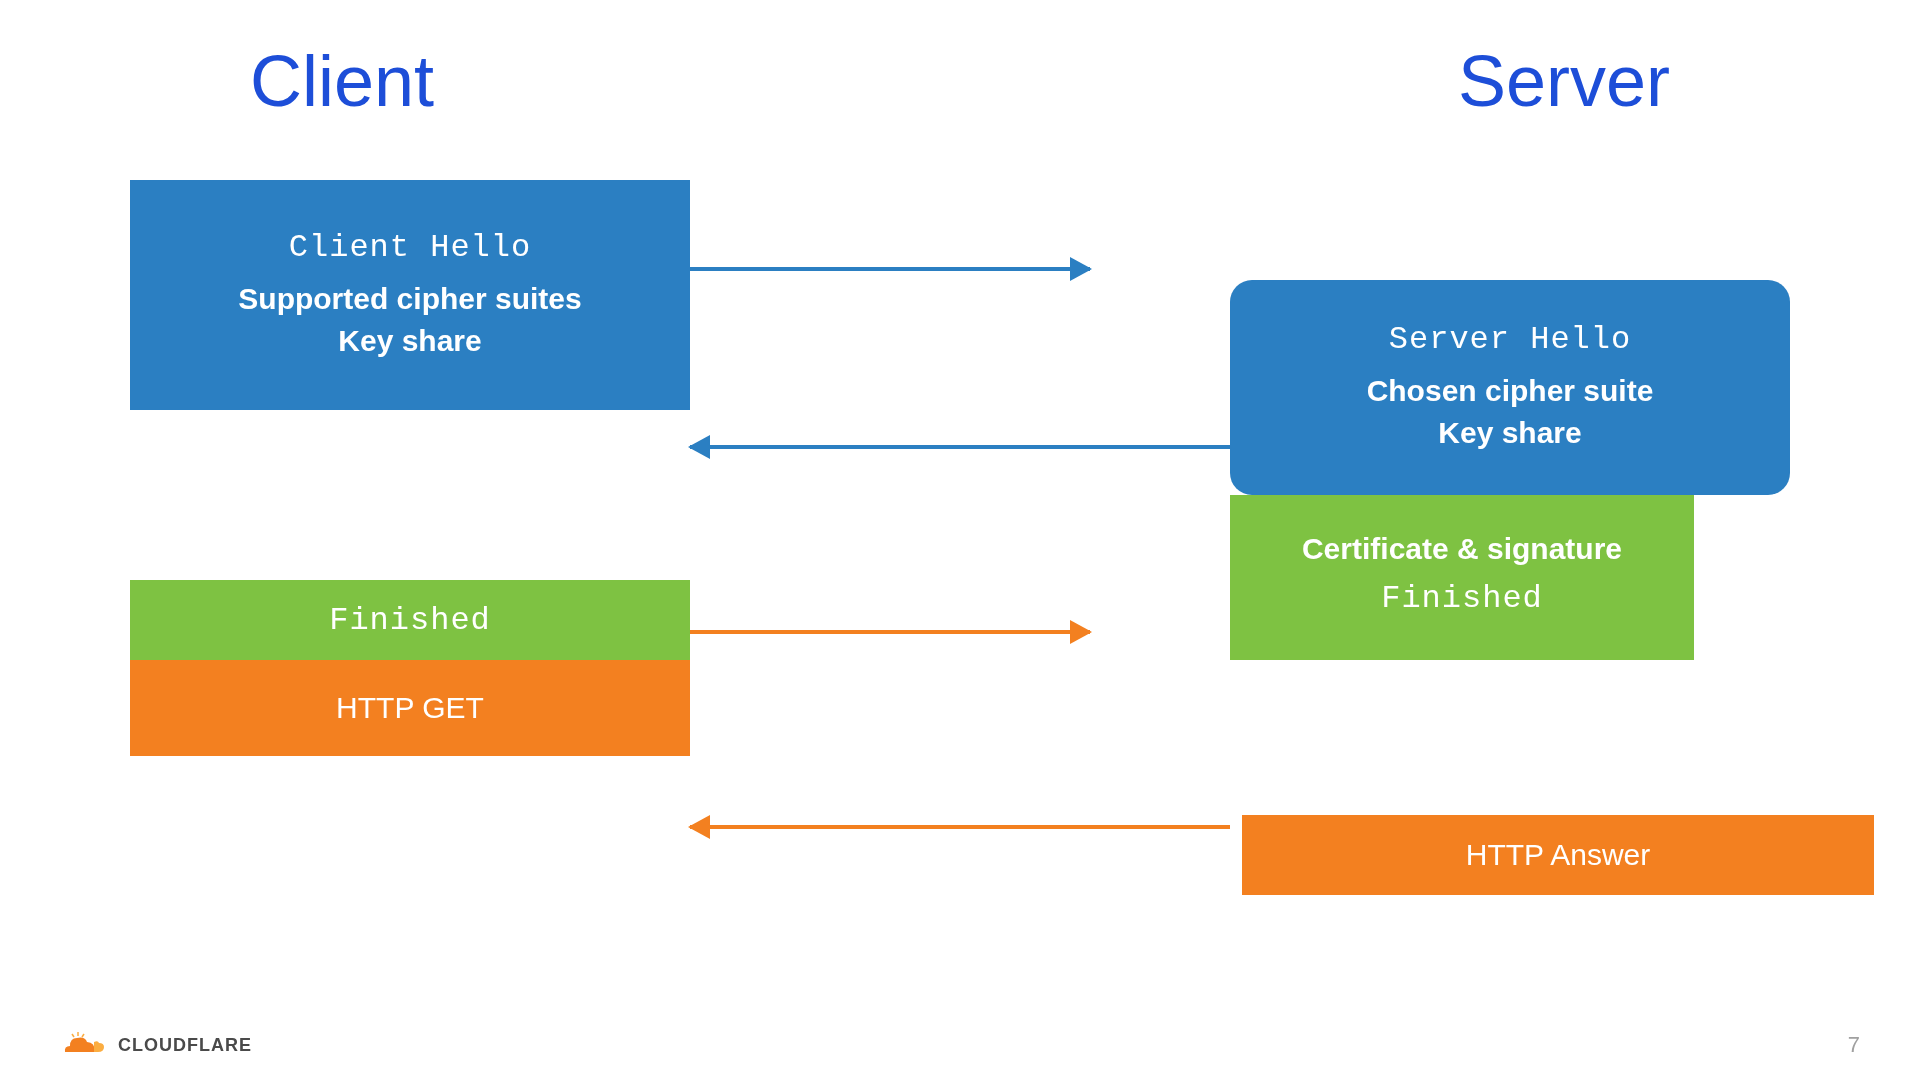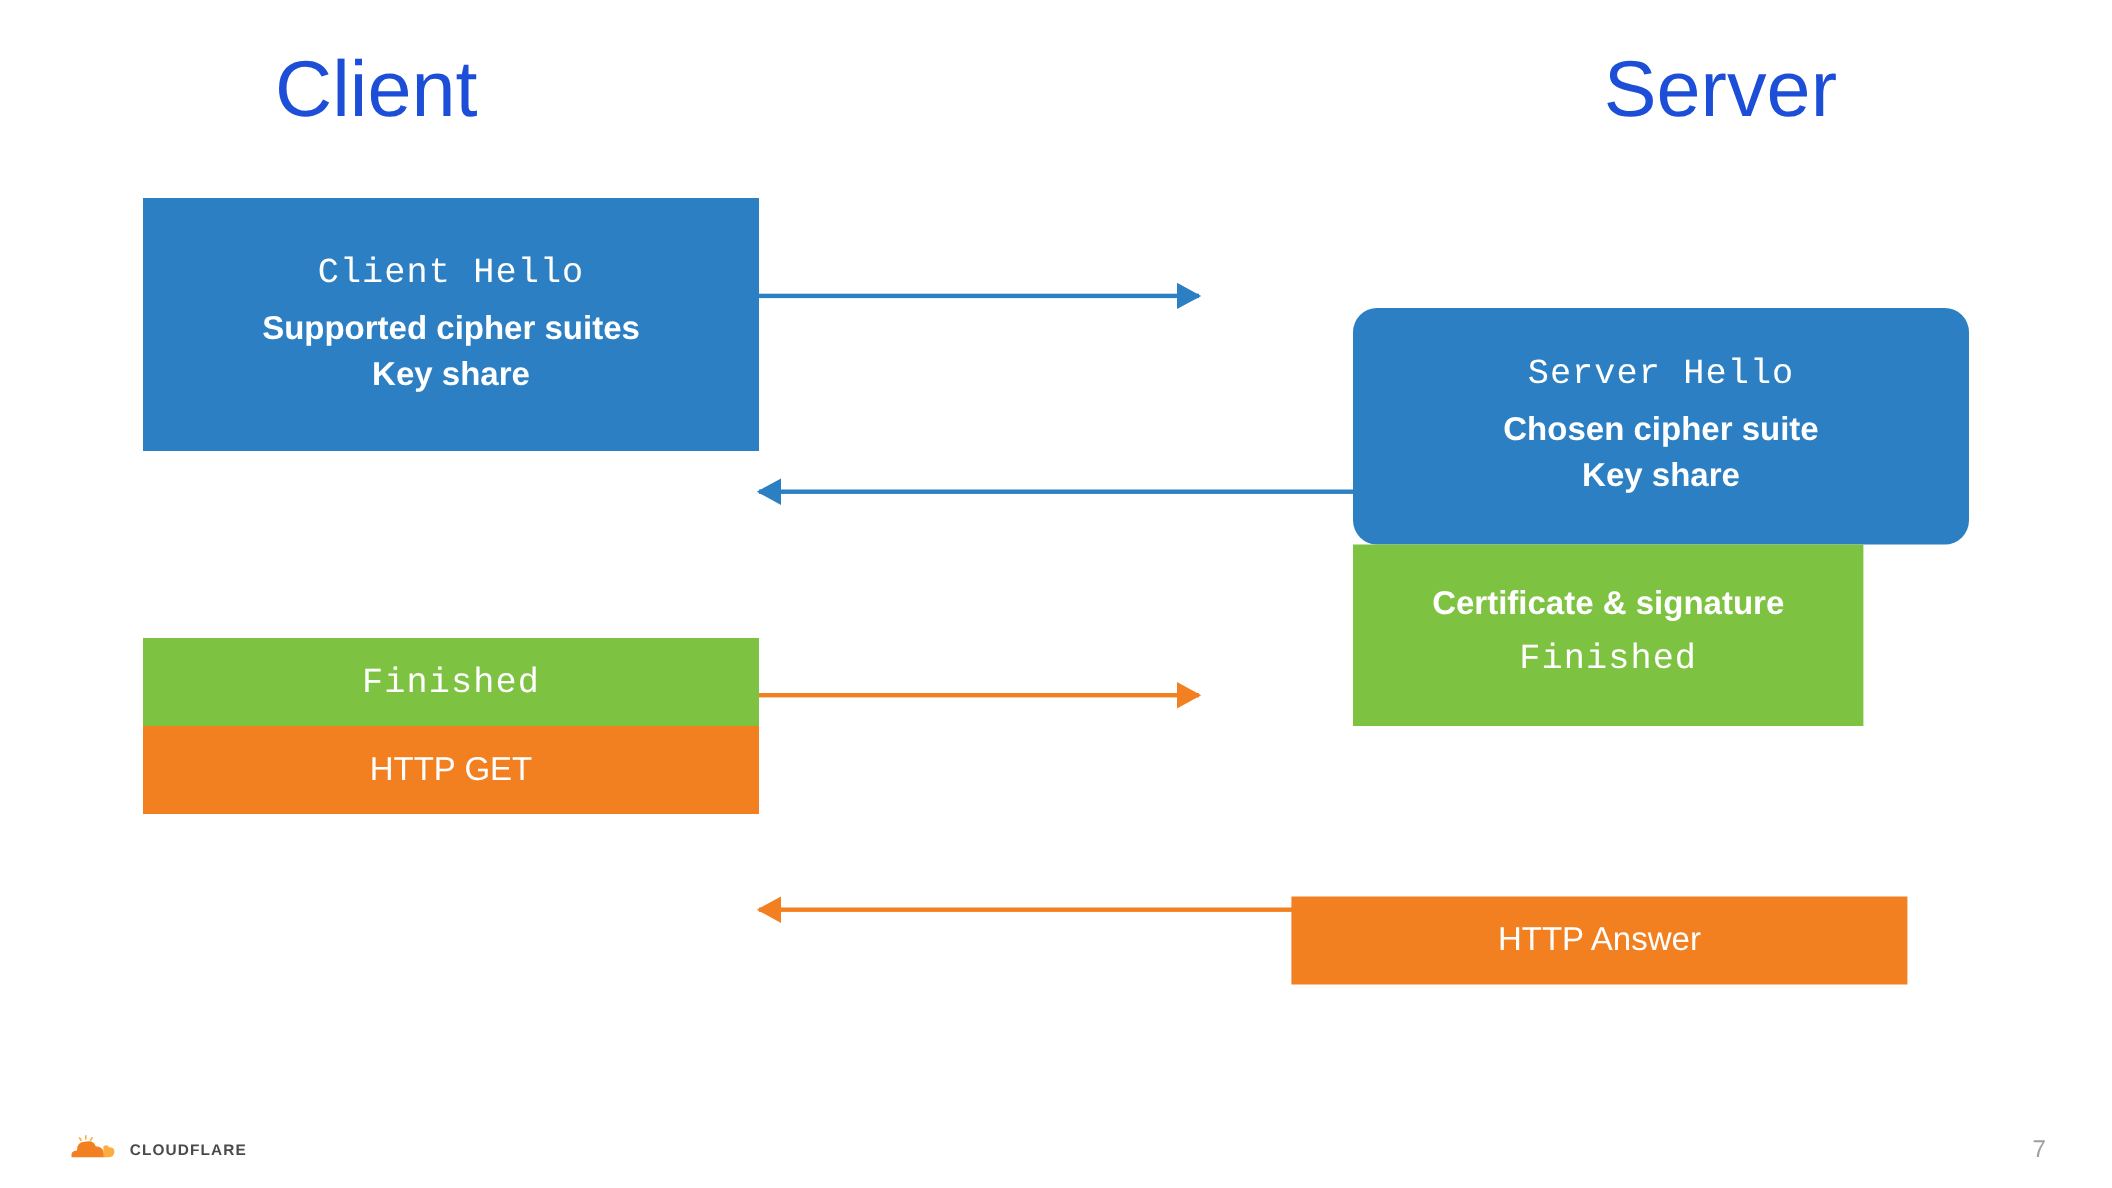--- a/index.html
+++ b/index.html
@@ -93,21 +93,21 @@
       display: flex;
       align-items: center;
       gap: 8px;
     }
     .logo-icon {
       width: 50px;
       height: 30px;
       position: relative;
     }
     .logo-text {
-      font-size: 14px;
+      font-size: 18px;
       font-weight: 600;
       letter-spacing: 1px;
       color: #4a4a4a;
     }
     .page-num {
       font-size: 22px;
       color: #a0a0a0;
     }
     .server-cert {
       line-height: 1.8;
@@ -141,27 +141,27 @@
 
   <div class="box box-green server-cert" style="left:1230px; top:315px; width:464px; height:165px;">
     <div class="box-line">Certificate &amp; signature</div>
     <div class="box-title-only">Finished</div>
   </div>
 
   <div class="box box-green" style="left:130px; top:400px; width:560px; height:80px;">
     <div class="box-title-only">Finished</div>
   </div>
 
-  <div class="box box-orange" style="left:130px; top:480px; width:560px; height:80px;">
+  <div class="box box-orange" style="left:130px; top:480px; width:560px; height:96px;">
     <div class="box-text">HTTP GET</div>
   </div>
 
   <div class="arrow arrow-orange arrow-right" style="left:690px; top:478px; width:400px;"></div>
 
-  <div class="box box-orange" style="left:1174px; top:635px; width:560px; height:80px;">
+  <div class="box box-orange" style="left:1242px; top:635px; width:632px; height:80px;">
     <div class="box-text">HTTP Answer</div>
   </div>
 
   <div class="arrow arrow-orange arrow-left" style="left:690px; top:673px; width:540px;"></div>
 
 </div>
 
 <div class="footer">
   <div class="logo">
     <div class="logo-icon">

